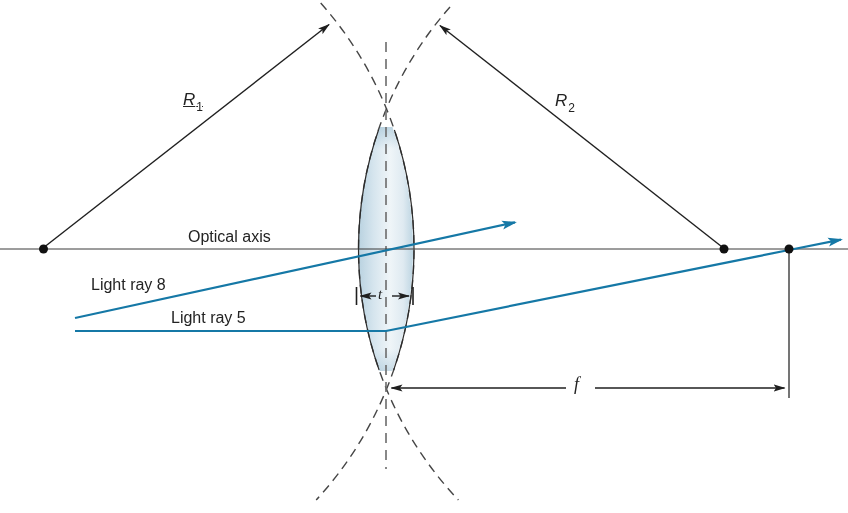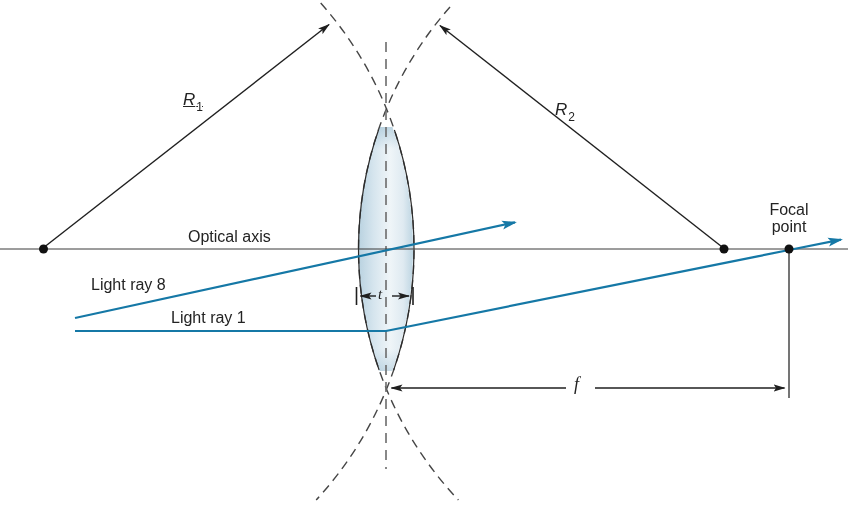--- a/index.html
+++ b/index.html
@@ -77,29 +77,25 @@
     <line x1="376" y1="296" x2="360.5" y2="296" stroke="#1f1f1f" stroke-width="1.4" marker-end="url(#ahBlack)"></line>
     <line x1="392" y1="296" x2="409" y2="296" stroke="#1f1f1f" stroke-width="1.4" marker-end="url(#ahBlack)"></line>
 
     <circle cx="43.5" cy="249" r="4.5" fill="#111"></circle>
     <circle cx="724" cy="249" r="4.5" fill="#111"></circle>
     <circle cx="789" cy="249" r="4.5" fill="#111"></circle>
   </svg>
 
   <div class="label rlbl" style="left:183px;top:91px;text-decoration:underline;"><span>R</span><sub>1</sub></div>
 
-  <div class="label rlbl" style="left:555px;top:101px;"><span>R</span><sub>2</sub></div>
+  <div class="label rlbl" style="left:555px;top:92px;"><span>R</span><sub>2</sub></div>
 
   <div class="label" style="left:176px;top:228px;margin-left:12px;">Optical axis</div>
 
   <div class="label" style="left:91px;top:276px;">Light ray 8</div>
 
-  <div class="label" style="left:171px;top:309px;">Light ray 1</div>
+  <div class="label" style="left:171px;top:309px;">Light ray 5</div>
 
-  <div class="label center" style="left:752px;top:201px;width:74px;">
-    <div>Focal</div>
-    <div>point</div>
-  </div>
 
   <div class="label math flbl" style="left:574px;top:376px;">f</div>
 
   <div class="label math tlbl" style="left:378px;top:286px;">t</div>
 </div>
 
 </body></html>

